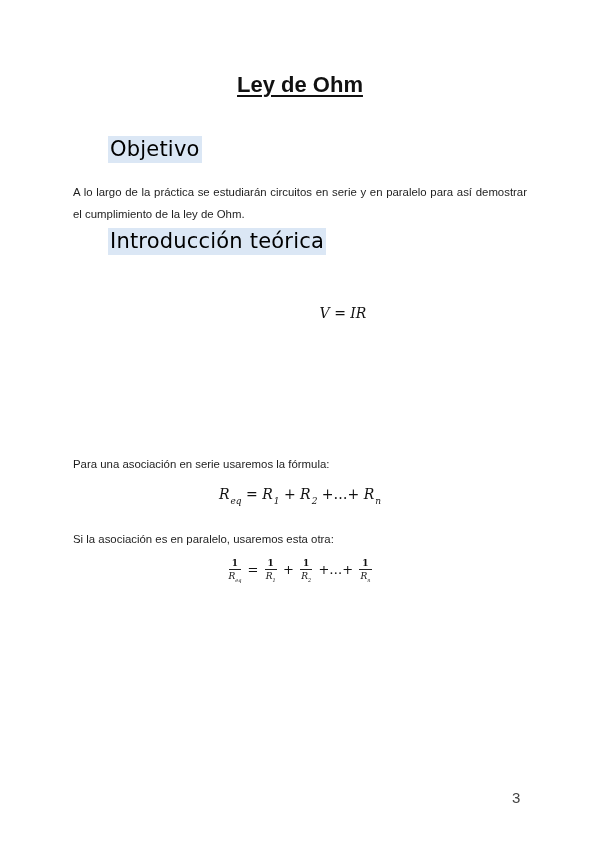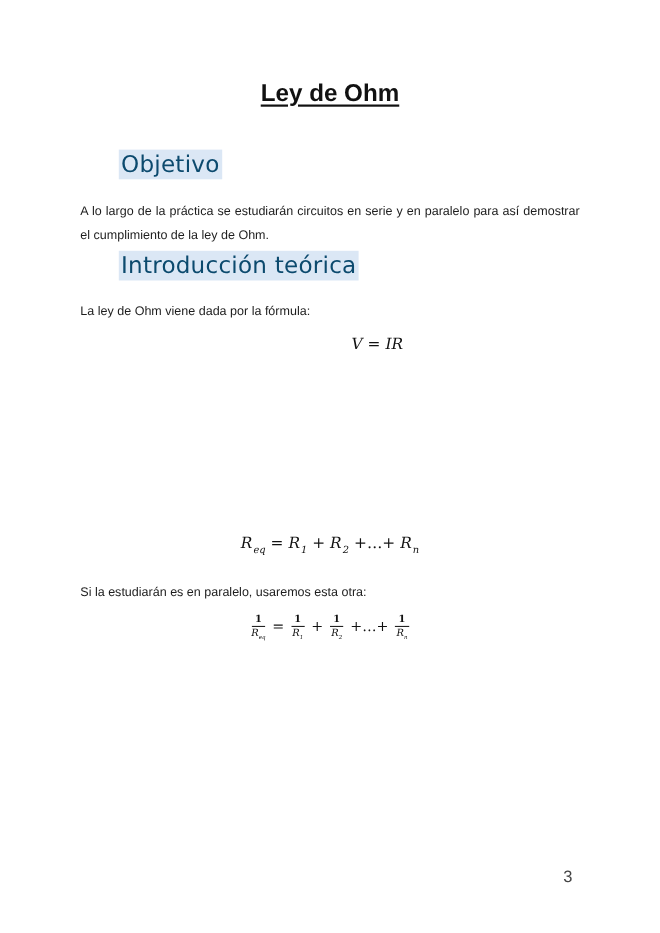--- a/index.html
+++ b/index.html
@@ -8,21 +8,21 @@
       font-family: "Liberation Sans", sans-serif; color: #1a1a1a; overflow: hidden;
     }
     .page { position: absolute; left: 0; top: 0; width: 600px; height: 640px; }
     .title {
       position: absolute; left: 0; width: 600px; top: 72px; text-align: center;
       font-family: "Liberation Sans", sans-serif; font-weight: bold; font-size: 22px;
       text-decoration: underline; text-underline-offset: 3px; text-decoration-thickness: 2px; color: #111;
     }
     .heading {
       position: absolute; left: 108px; font-family: "DejaVu Sans", sans-serif;
-      font-size: 21px; font-weight: normal; color: #0c4a6e; background: #dbe7f5;
+      font-size: 21px; font-weight: normal; color: #000000; background: #dbe7f5;
       padding: 0 2px; line-height: 27px; letter-spacing: 0.2px;
     }
     .para {
       position: absolute; left: 73px; width: 454px; font-size: 11.4px; line-height: 22px;
       text-align: justify; color: #1d1d1d;
     }
     .eq {
       position: absolute; left: 0; width: 600px; text-align: center;
       font-family: "DejaVu Serif", serif; font-style: italic; color: #111;
     }
@@ -43,42 +43,42 @@
 <div class="page">
 
   <div class="title">Ley de Ohm</div>
 
   <div class="heading" style="top:136px;">Objetivo</div>
 
   <div class="para" style="top:181px;">A lo largo de la práctica se estudiarán circuitos en serie y en paralelo para así demostrar el cumplimiento de la ley de Ohm.</div>
 
   <div class="heading" style="top:228px;">Introducción teórica</div>
 
-  <div class="para" style="top:272px;">La ley de Ohm viene dada por la fórmula:</div>
 
   <div class="eq" style="top:305px; font-size:14px;margin-left:43px;">
     <span>V</span>
     <span class="up">=</span>
     <span>IR</span>
   </div>
 
 
 
+  <div class="para" style="top:453px;">Para una asociación en serie usaremos la fórmula:</div>
 
   <div class="eq" style="top:486px; font-size:14px;">
     <span>R</span><span class="sub">eq</span>
     <span class="up">=</span>
     <span>R</span><span class="sub">1</span>
     <span class="up">+</span>
     <span>R</span><span class="sub">2</span>
     <span class="up">+…+</span>
     <span>R</span><span class="sub">n</span>
   </div>
 
-  <div class="para" style="top:528px;">Si la estudiarán es en paralelo, usaremos esta otra:</div>
+  <div class="para" style="top:528px;">Si la asociación es en paralelo, usaremos esta otra:</div>
 
   <div class="eq" style="top:558px; font-size:13px;">
     <span class="frac">
       <span class="num">1</span>
       <span class="den"><span>R</span><span class="s">eq</span></span>
     </span>
     <span class="up">=</span>
     <span class="frac">
       <span class="num">1</span>
       <span class="den"><span>R</span><span class="s">1</span></span>

